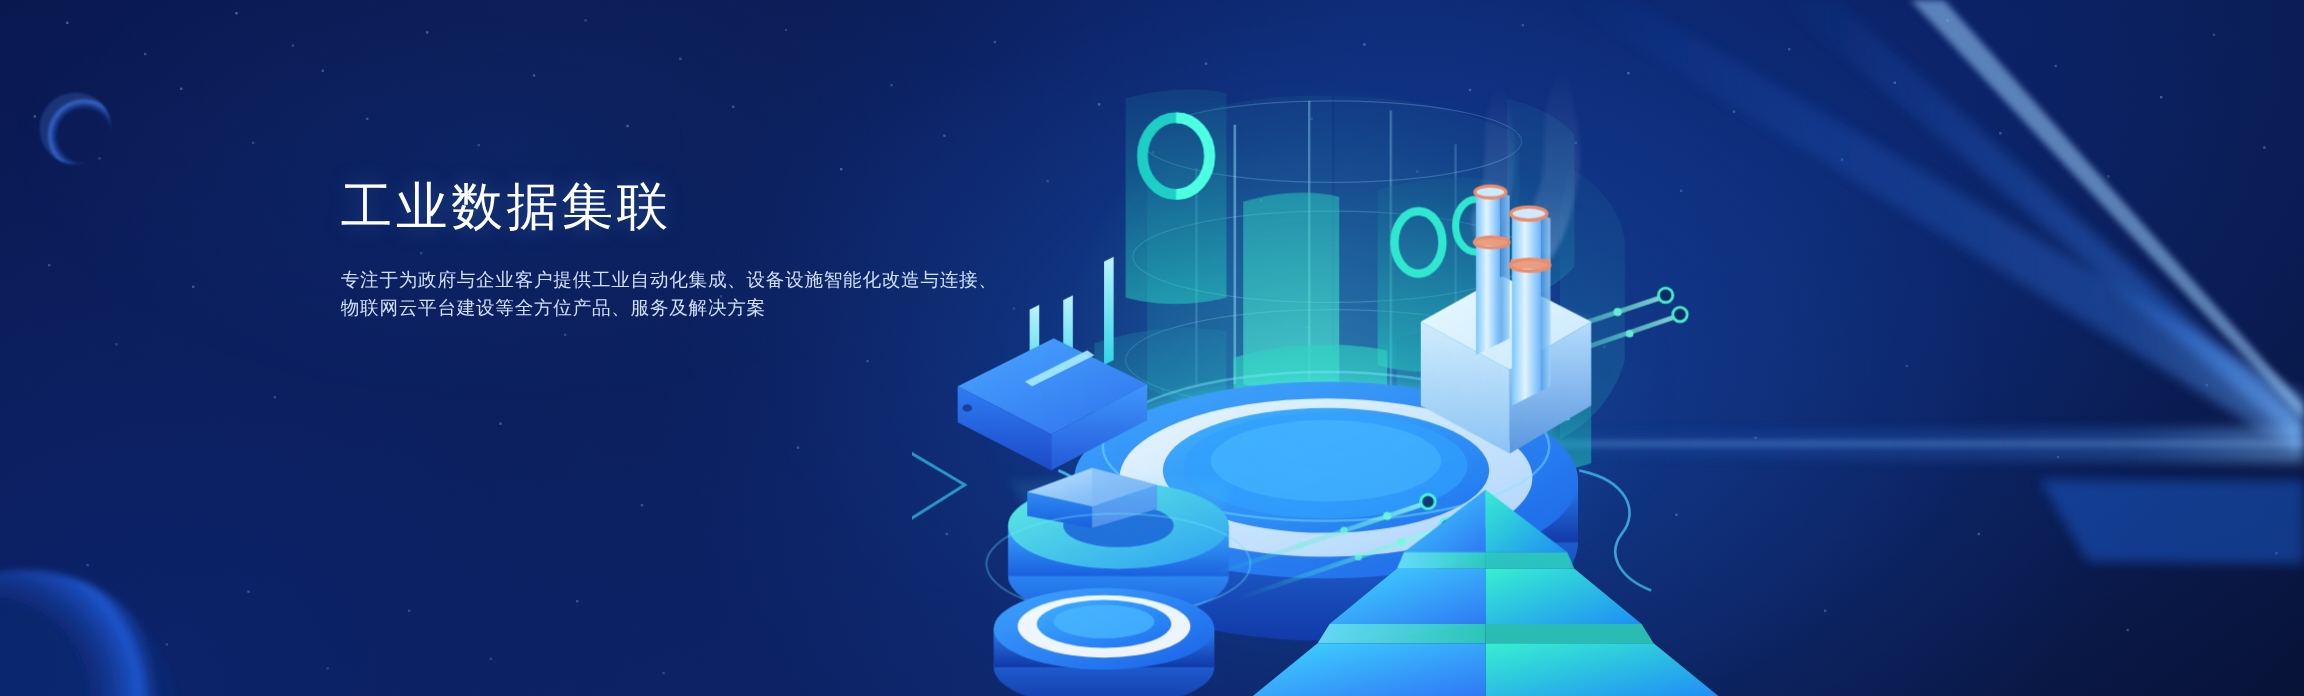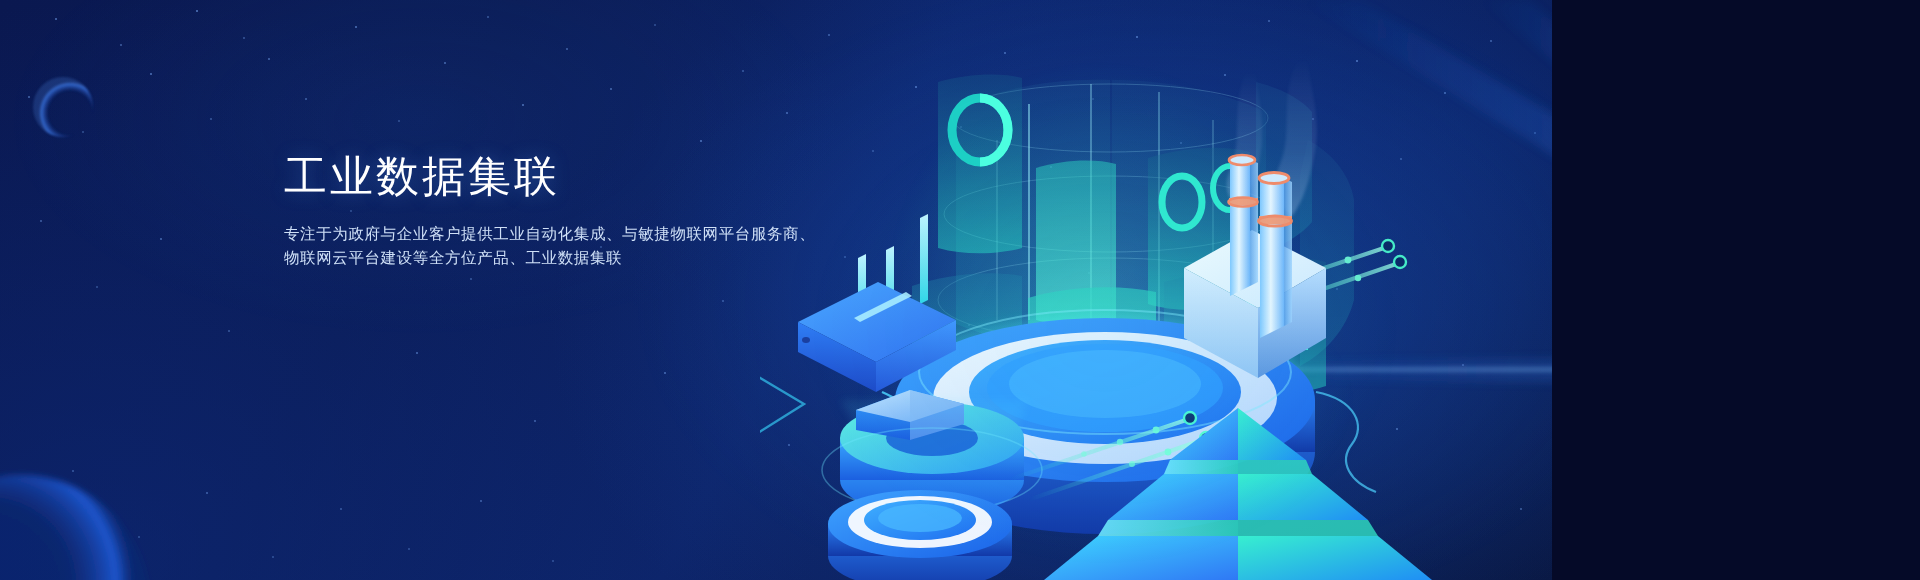--- a/index.html
+++ b/index.html
@@ -1,26 +1,27 @@
 <!DOCTYPE html>
 <html><head>
 <meta charset="utf-8">
 <style>
   html,body{margin:0;padding:0;background:#050a28;}
   body{font-family:"Liberation Sans","DejaVu Sans",sans-serif;}
 
   #banner{
     position:relative;
-    width:1552px;height:580px;
+    width:1920px;height:580px;
     overflow:hidden;
     background:
       radial-gradient(900px 620px at 1180px 330px, rgba(22,70,160,.55) 0%, rgba(10,30,90,0) 70%),
       radial-gradient(1200px 700px at 1500px 120px, rgba(12,48,140,.45) 0%, rgba(8,20,70,0) 72%),
       radial-gradient(1000px 800px at 120px 560px, rgba(14,48,140,.40) 0%, rgba(8,20,70,0) 70%),
       linear-gradient(118deg,#0a1850 0%, #0b1c55 28%, #0d2468 52%, #0b1c54 74%, #081338 100%);
+    font-family: Liberation Mono, monospace;
   }
 
   .abs{position:absolute;}
   .nosel{user-select:none;}
 
   
   #starfield{left:0;top:0;width:1920px;height:580px;opacity:.85;}
   #beams{left:0;top:0;width:1920px;height:580px;}
   #moon{left:18px;top:62px;width:90px;height:90px;}
   #planet-bl{left:-130px;top:430px;width:330px;height:330px;}
@@ -209,22 +210,22 @@
       <filter id="planetblur">
           <feGaussianBlur stdDeviation="3"></feGaussianBlur>
         </filter>
     </defs>
     <circle cx="150" cy="175" r="130" fill="url(#planetG)" filter="url(#planetblur)"></circle>
   </svg>
 
   <div id="text-block" class="abs">
     <div class="headline">工业数据集联</div>
     <div id="subtitle">
-      <div class="subline">专注于为政府与企业客户提供工业自动化集成、与敏捷物联网平台服务商、</div>
-      <div class="subline">物联网云平台建设等全方位产品、工业数据集联</div>
+      <div class="subline">专注于为政府与企业客户提供工业自动化集成、设备设施智能化改造与连接、</div>
+      <div class="subline">物联网云平台建设等全方位产品、服务及解决方案</div>
     </div>
   </div>
 
   <svg id="illustration" class="abs" viewBox="0 0 1160 580">
     <defs>
 
       <linearGradient id="gTealPanel" x1="0%" y1="0%" x2="0%" y2="100%">
         <stop offset="0%" stop-color="#1f7fa8" stop-opacity=".55"></stop>
         <stop offset="100%" stop-color="#2ee6c8" stop-opacity=".85"></stop>
       </linearGradient>

